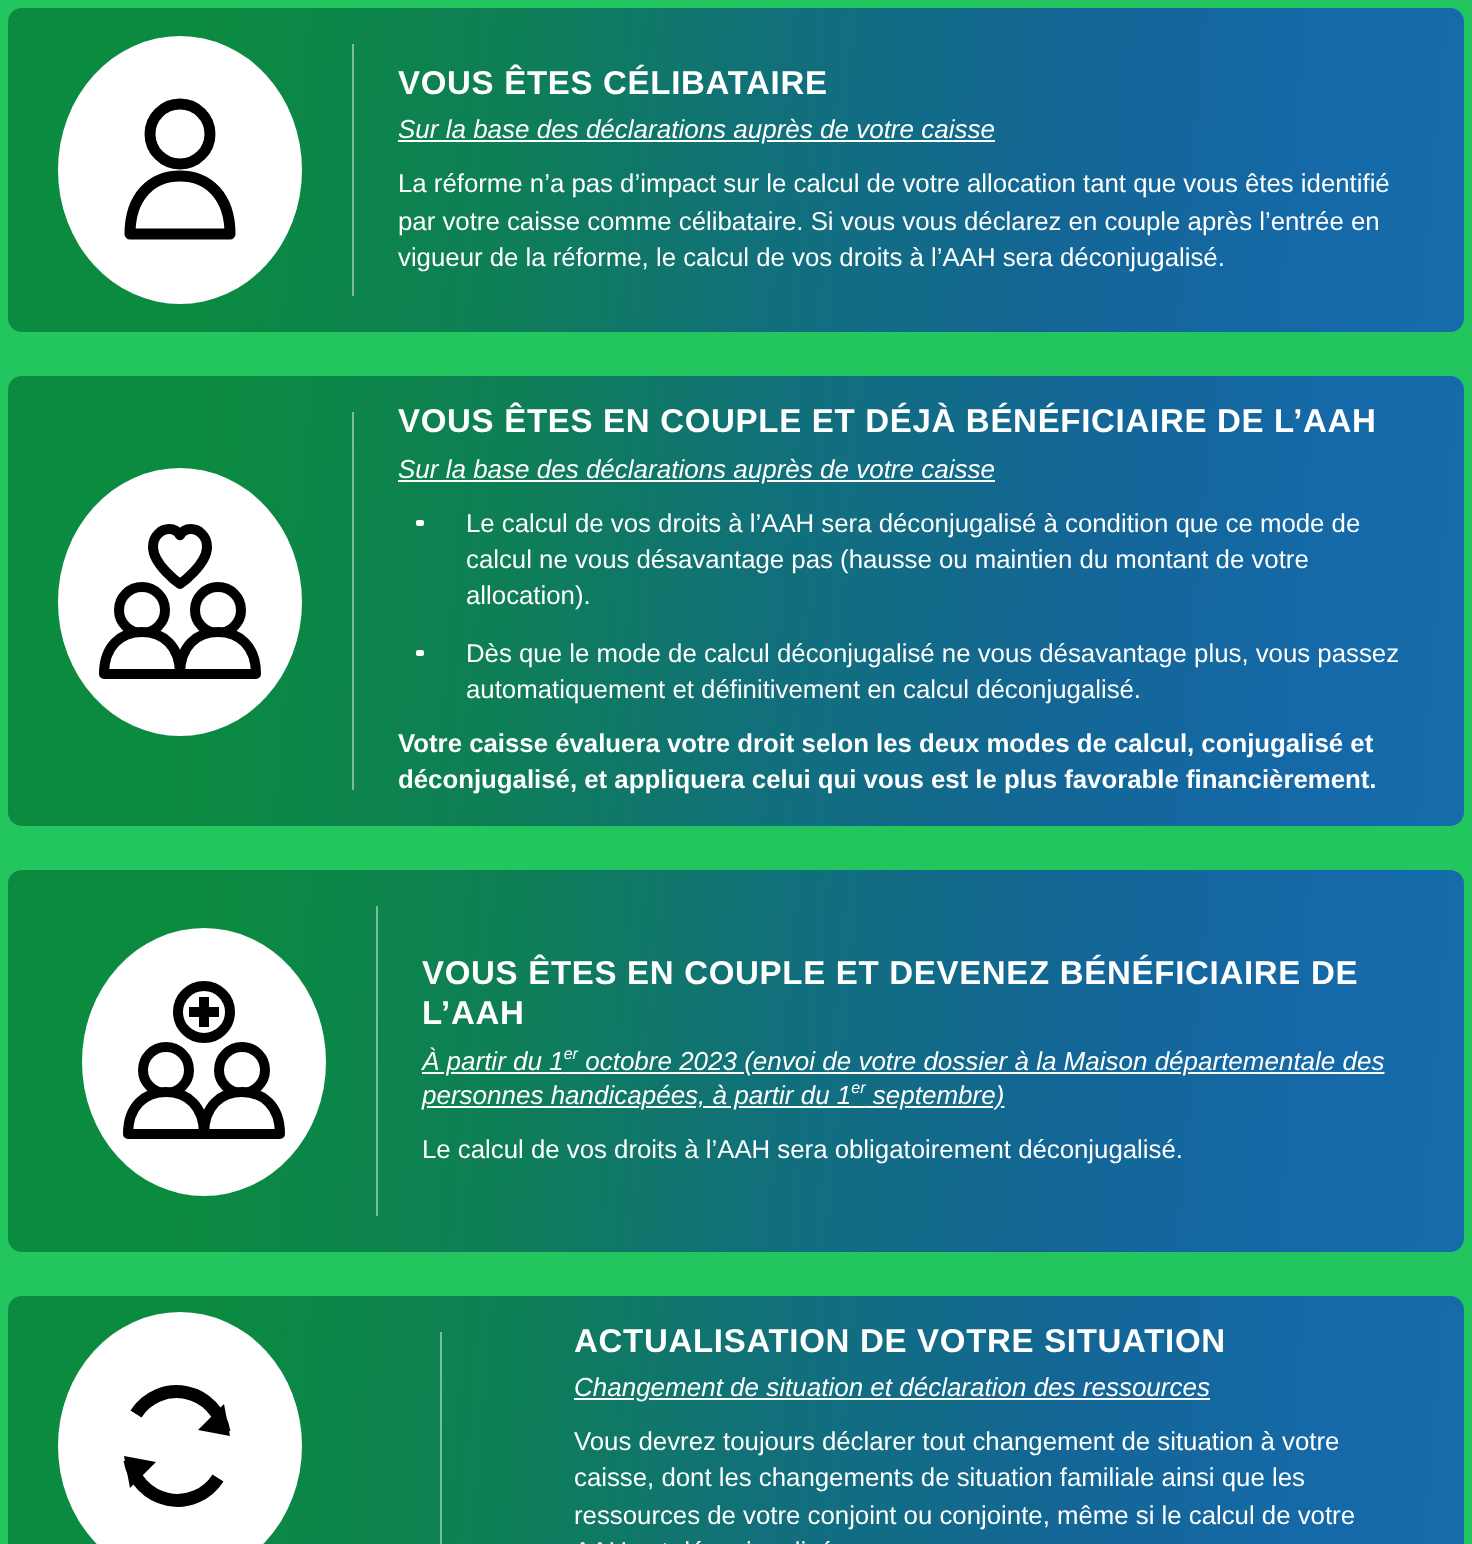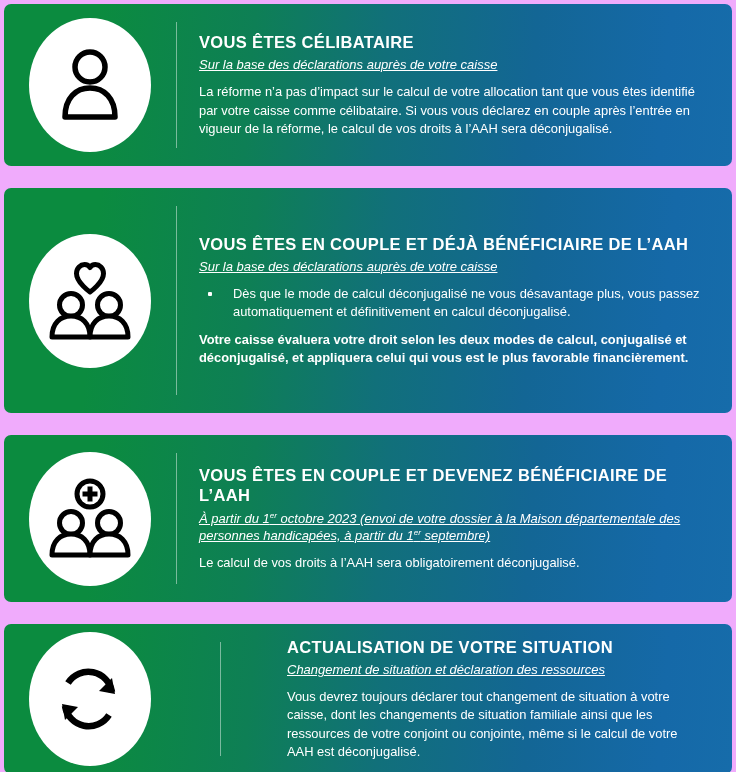--- a/index.html
+++ b/index.html
@@ -14,40 +14,40 @@
     height: 772px;
     font-family: "Liberation Sans", "DejaVu Sans", sans-serif;
     overflow: hidden;
   }
 
   .infographic {
     width: 736px;
     height: 772px;
     display: flex;
     flex-direction: column;
-    background: #f0abfc;
+    background: #22c55e;
     padding: 4px 4px 6px 4px;
   }
 
   
   .panel {
     position: relative;
     display: flex;
     align-items: center;
     background: linear-gradient(95deg, #0b8b3f 0%, #0b8b3f 13%, #0e7f55 34%, #11707a 52%, #136695 72%, #1569a8 90%, #166caa 100%);
     border-radius: 7px;
     overflow: hidden;
     flex: none;
     margin-bottom: 22px;
   }
   .panel:last-child { margin-bottom: 0; }
 
   .panel-1 { height: 162px; }
   .panel-2 { height: 225px; }
-  .panel-3 { height: 167px; }
+  .panel-3 { height: 191px; padding-left: 12px; }
   .panel-4 { height: 150px; gap: 44px; }
 
   
   .icon-wrap {
     flex: none;
     width: 172px;
     display: flex;
     align-items: center;
     justify-content: center;
   }
@@ -170,20 +170,21 @@
             <path d="M43 78 C43 64 51.5 57 62 57 C72.5 57 81 64 81 78 Z" stroke="#000" stroke-width="5" fill="#fff" stroke-linejoin="round"></path>
           </svg>
         </span>
       </div>
     </div>
     <div class="divider"></div>
     <div class="content">
       <h2 class="title">VOUS ÊTES EN COUPLE ET DÉJÀ BÉNÉFICIAIRE DE L’AAH</h2>
       <p class="subtitle">Sur la base des déclarations auprès de votre caisse</p>
       <ul class="bullets">
+        <li>Le calcul de vos droits à l’AAH sera déconjugalisé à condition que ce mode de calcul ne vous désavantage pas (hausse ou maintien du montant de votre allocation).</li>
         <li>Dès que le mode de calcul déconjugalisé ne vous désavantage plus, vous passez automatiquement et définitivement en calcul déconjugalisé.</li>
       </ul>
       <p class="body-text bold">Votre caisse évaluera votre droit selon les deux modes de calcul, conjugalisé et déconjugalisé, et appliquera celui qui vous est le plus favorable financièrement.</p>
     </div>
   </section>
 
   <section class="panel panel-3">
     <div class="icon-wrap">
       <div class="icon-disc">
         <span>

